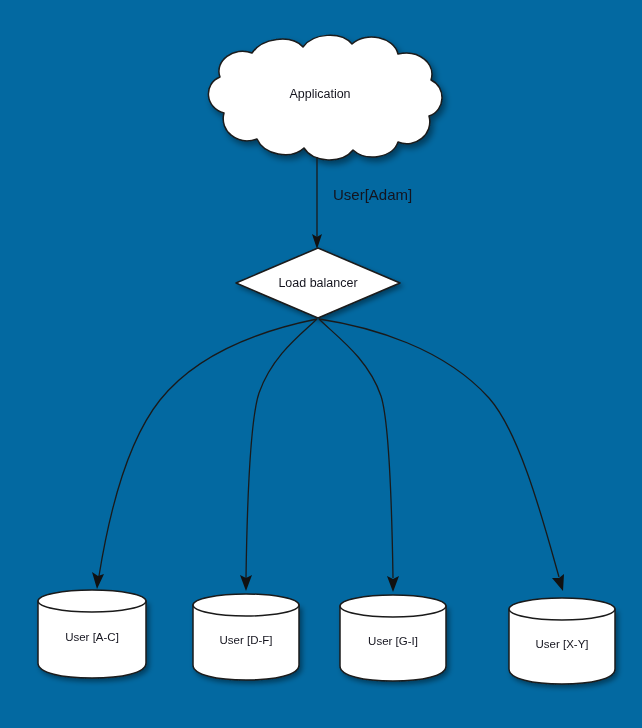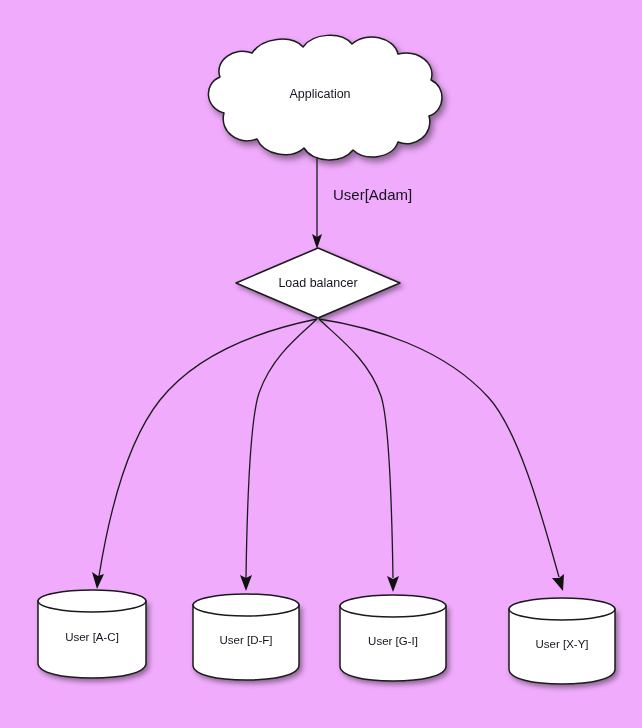--- a/index.html
+++ b/index.html
@@ -8,21 +8,21 @@
     padding: 0;
     background: #ffffff;
   }
   body {
     font-family: "Liberation Sans", sans-serif;
   }
   #diagram-canvas {
     position: relative;
     width: 642px;
     height: 728px;
-    background: #f0abfc;
+    background: #0369a1;
     overflow: hidden;
   }
   #diagram-svg {
     position: absolute;
     top: 0;
     left: 0;
     width: 642px;
     height: 728px;
     display: block;
   }

